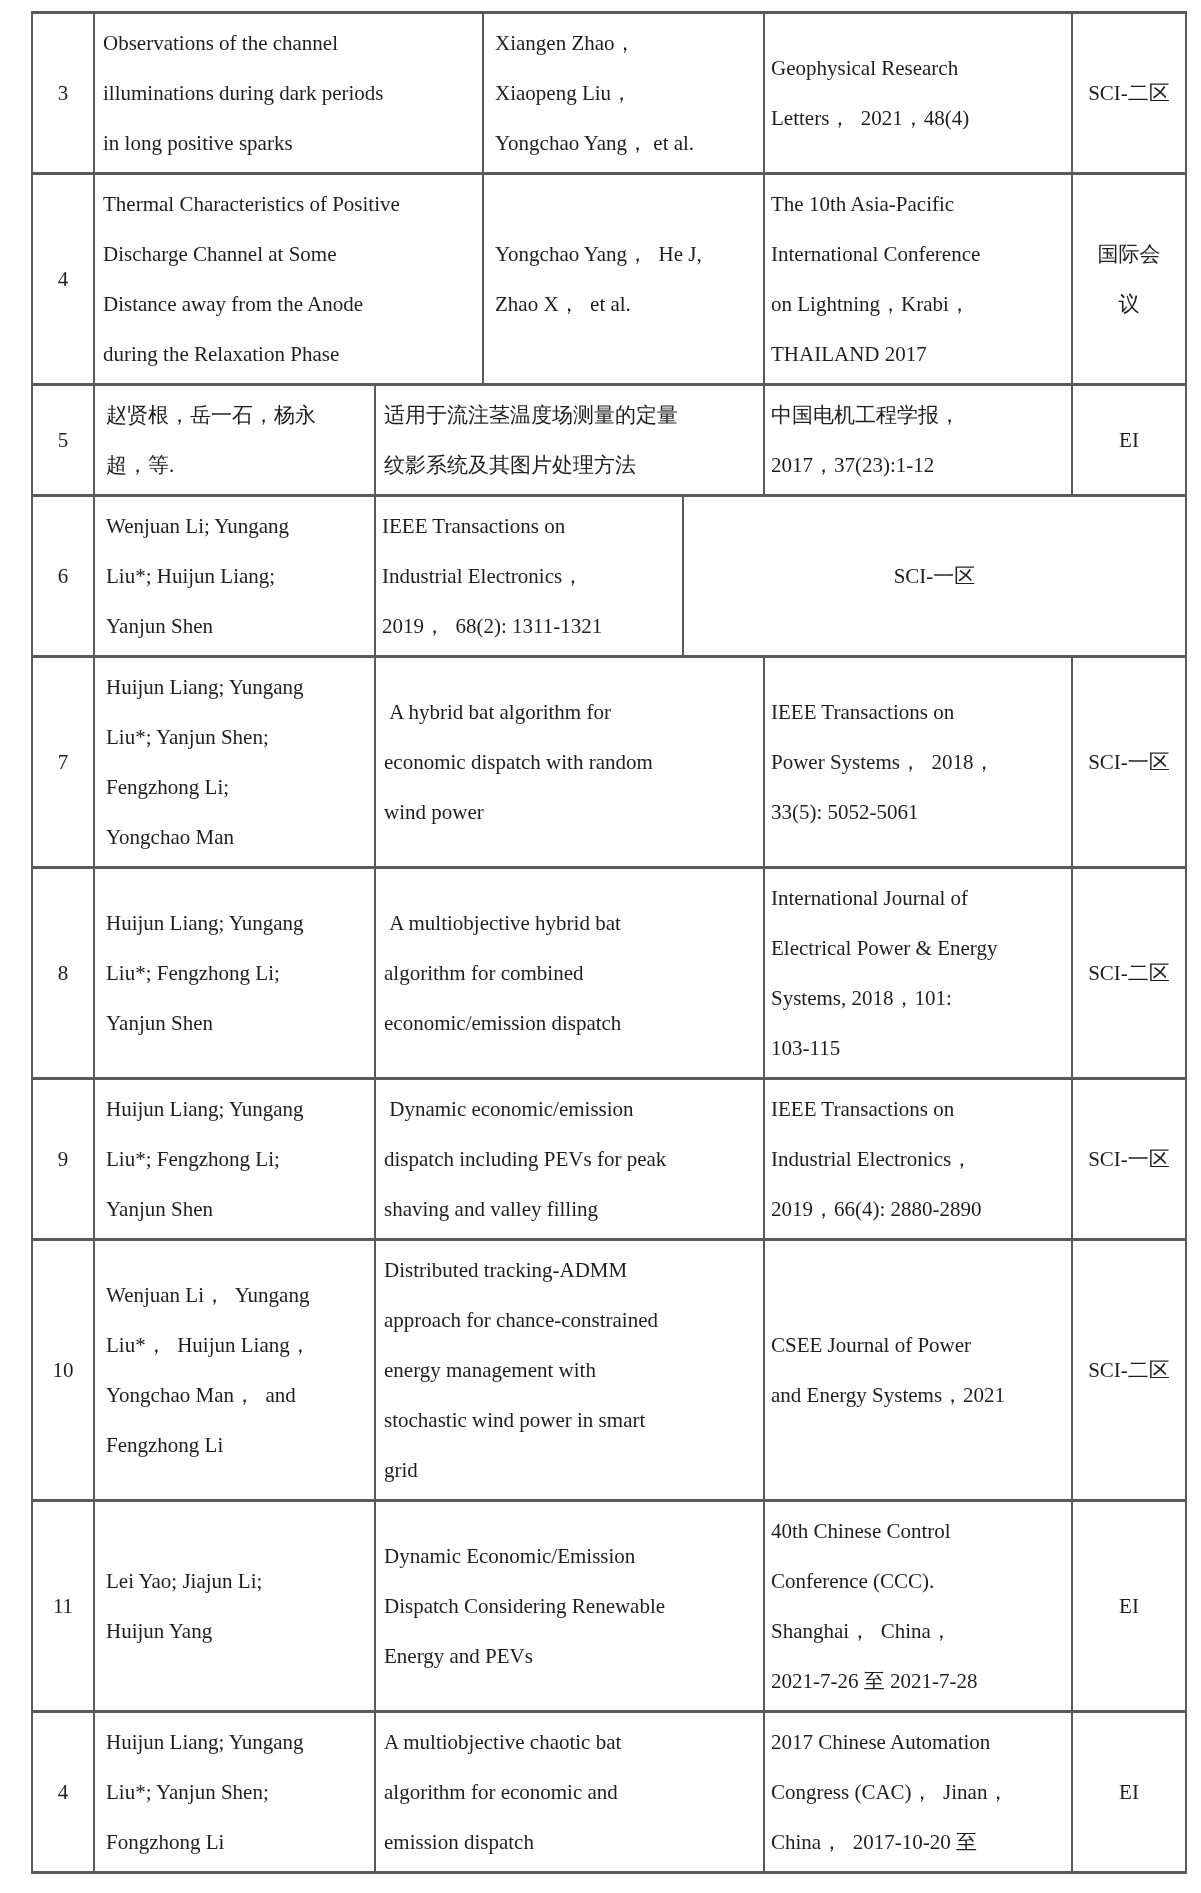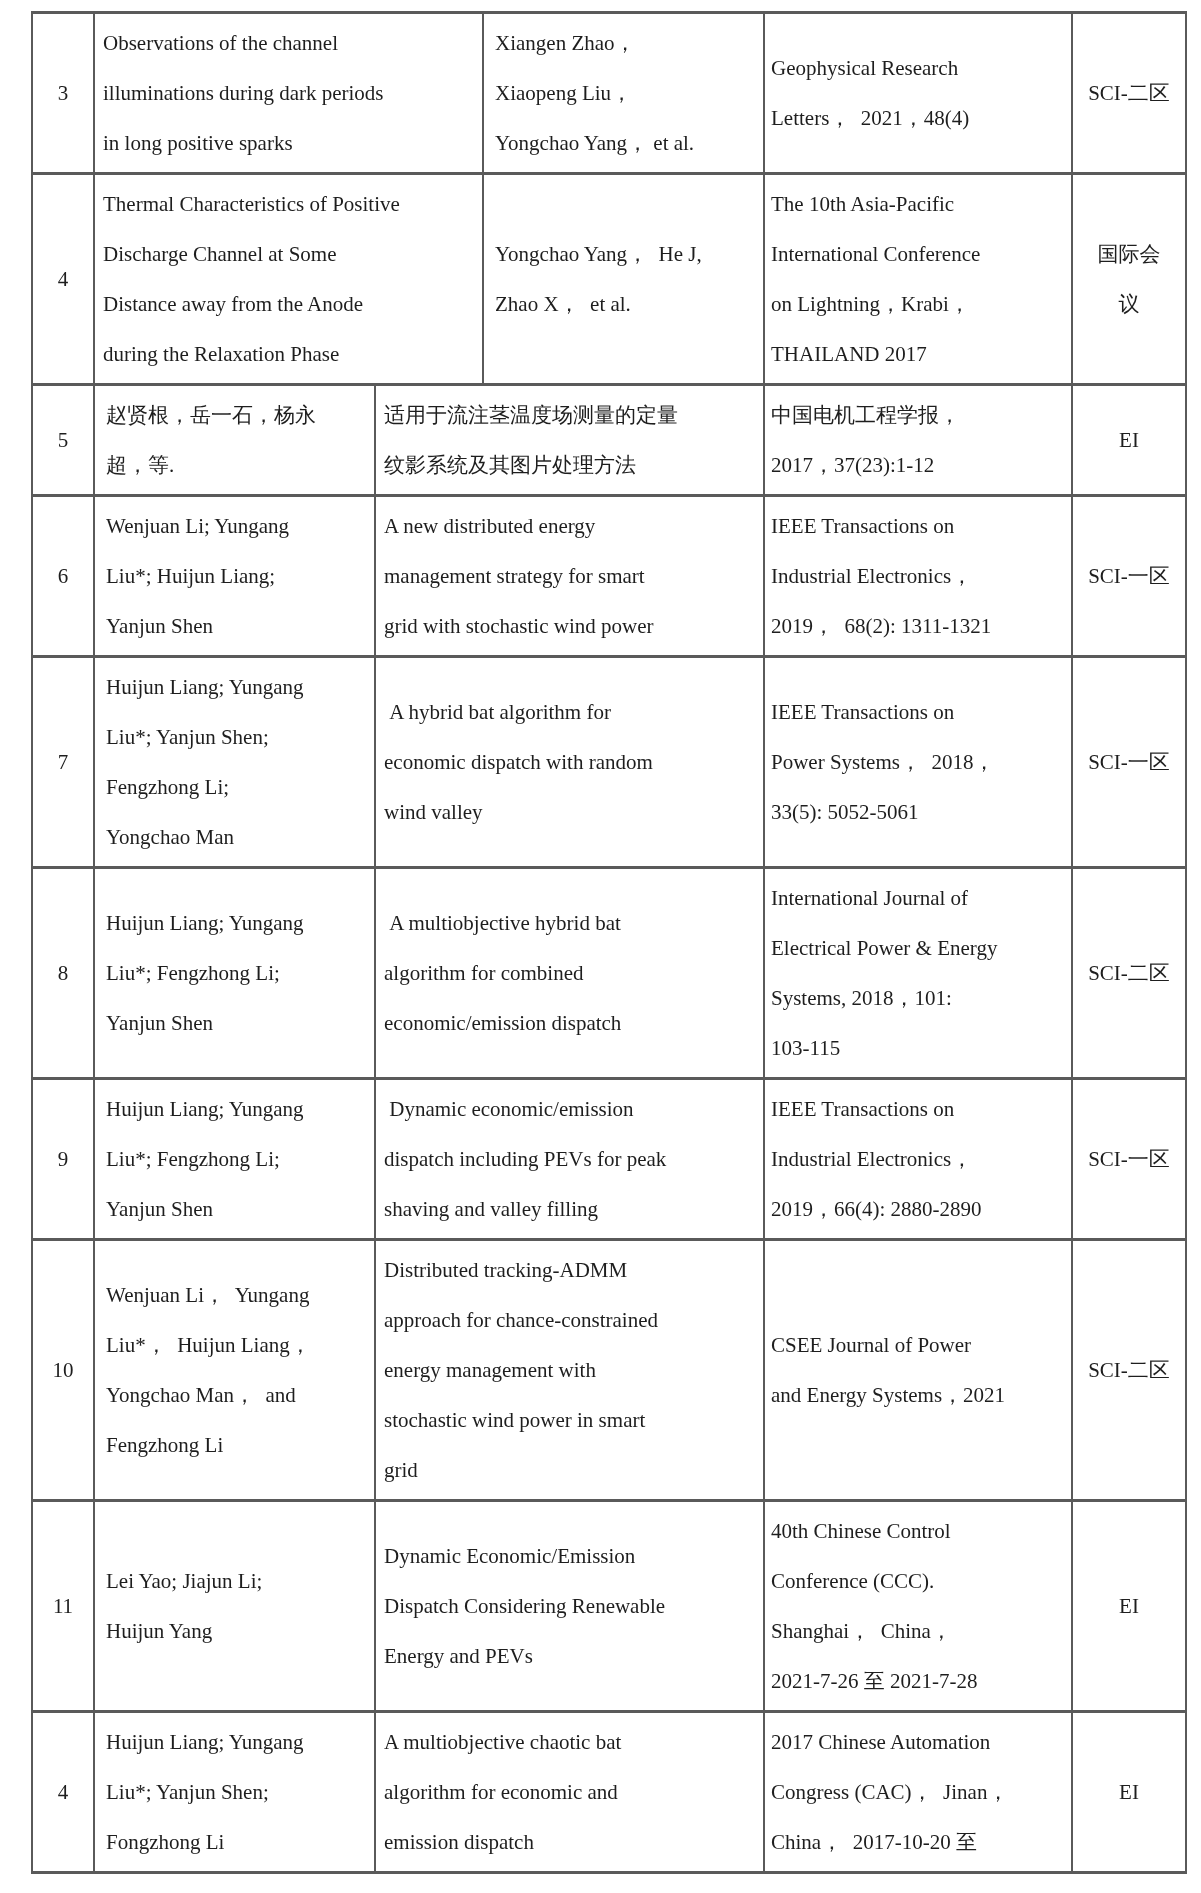--- a/index.html
+++ b/index.html
@@ -119,37 +119,34 @@
 纹影系统及其图片处理方法</span></div>
     <div class="cell col-venue"><span>中国电机工程学报，
 2017，37(23):1-12</span></div>
     <div class="cell col-cat"><span>EI</span></div>
   </div>
       <div class="t-row">
     <div class="cell col-no"><span>6</span></div>
     <div class="cell col-authors"><span>Wenjuan Li; Yungang
 Liu*; Huijun Liang;
 Yanjun Shen</span></div>
-    <div class="cell col-title"><span>A new distributed energy
-management strategy for smart
-grid with stochastic wind power</span></div>
     <div class="cell col-venue"><span>IEEE Transactions on
 Industrial Electronics，
 2019，  68(2): 1311-1321</span></div>
     <div class="cell col-cat"><span>SCI-一区</span></div>
   </div>
       <div class="t-row">
     <div class="cell col-no"><span>7</span></div>
     <div class="cell col-authors"><span>Huijun Liang; Yungang
 Liu*; Yanjun Shen;
 Fengzhong Li;
 Yongchao Man</span></div>
     <div class="cell col-title"><span> A hybrid bat algorithm for
 economic dispatch with random
-wind valley</span></div>
+wind power</span></div>
     <div class="cell col-venue"><span>IEEE Transactions on
 Power Systems，  2018，
 33(5): 5052-5061</span></div>
     <div class="cell col-cat"><span>SCI-一区</span></div>
   </div>
       <div class="t-row">
     <div class="cell col-no"><span>8</span></div>
     <div class="cell col-authors"><span>Huijun Liang; Yungang
 Liu*; Fengzhong Li;
 Yanjun Shen</span></div>

